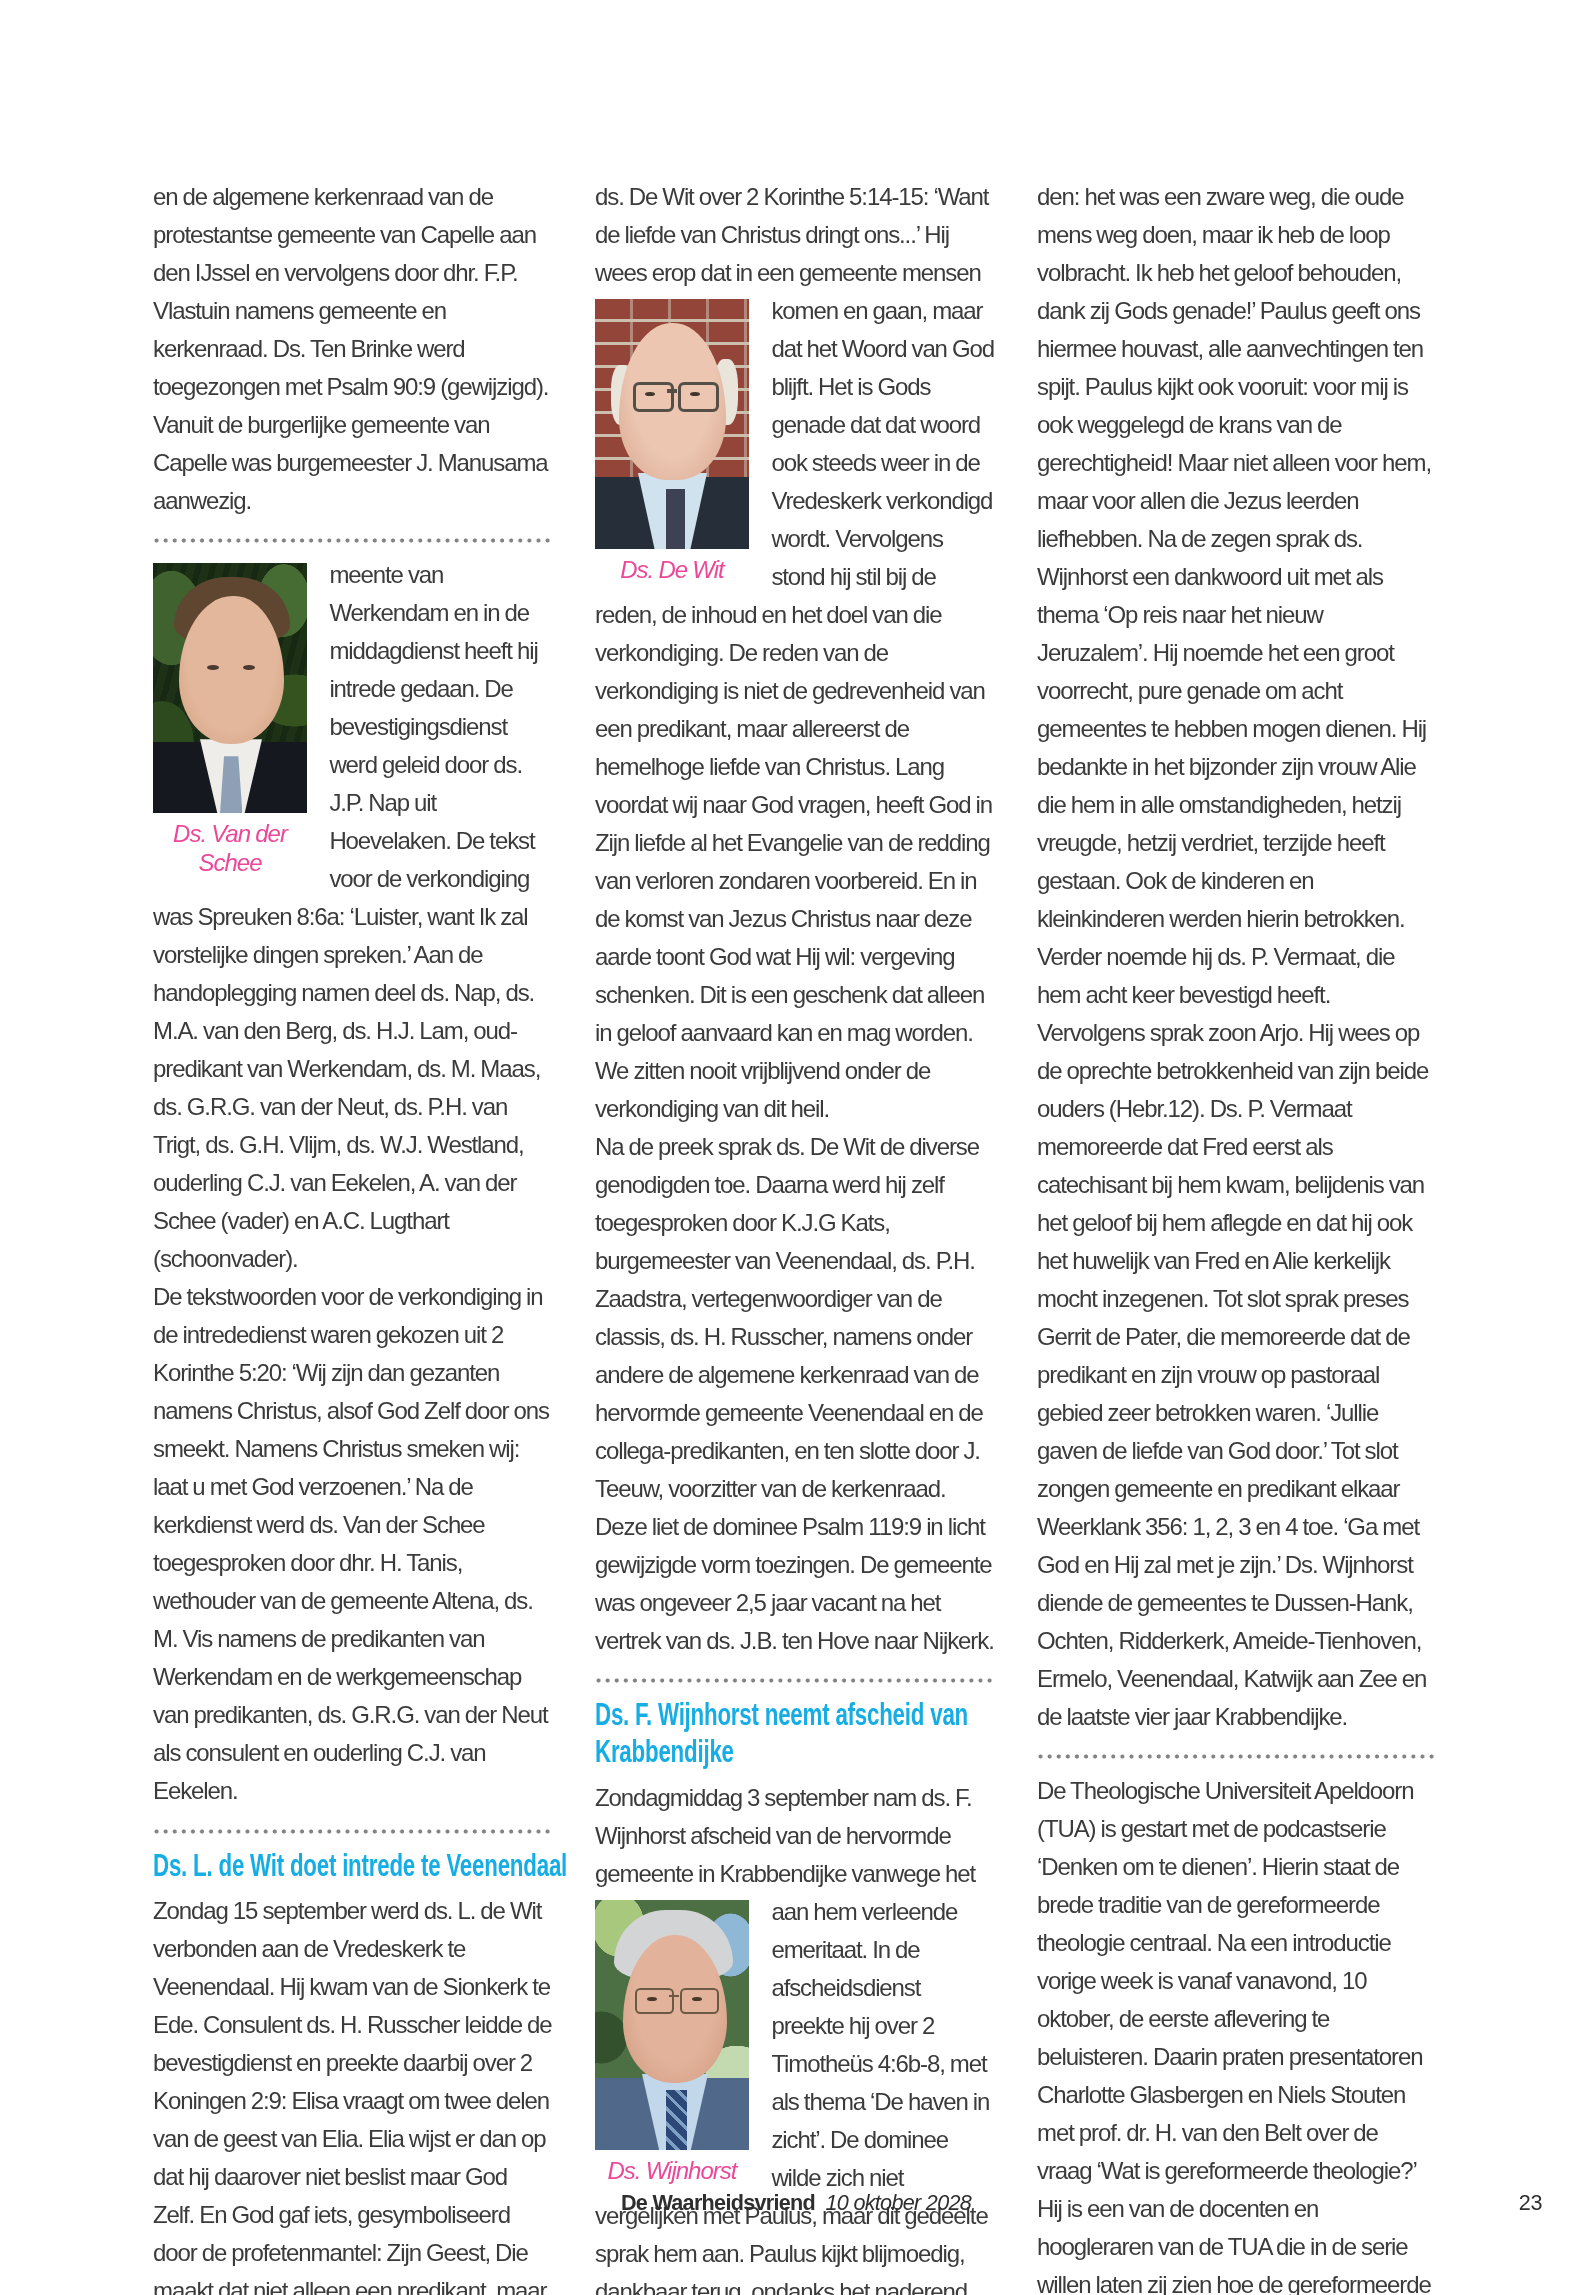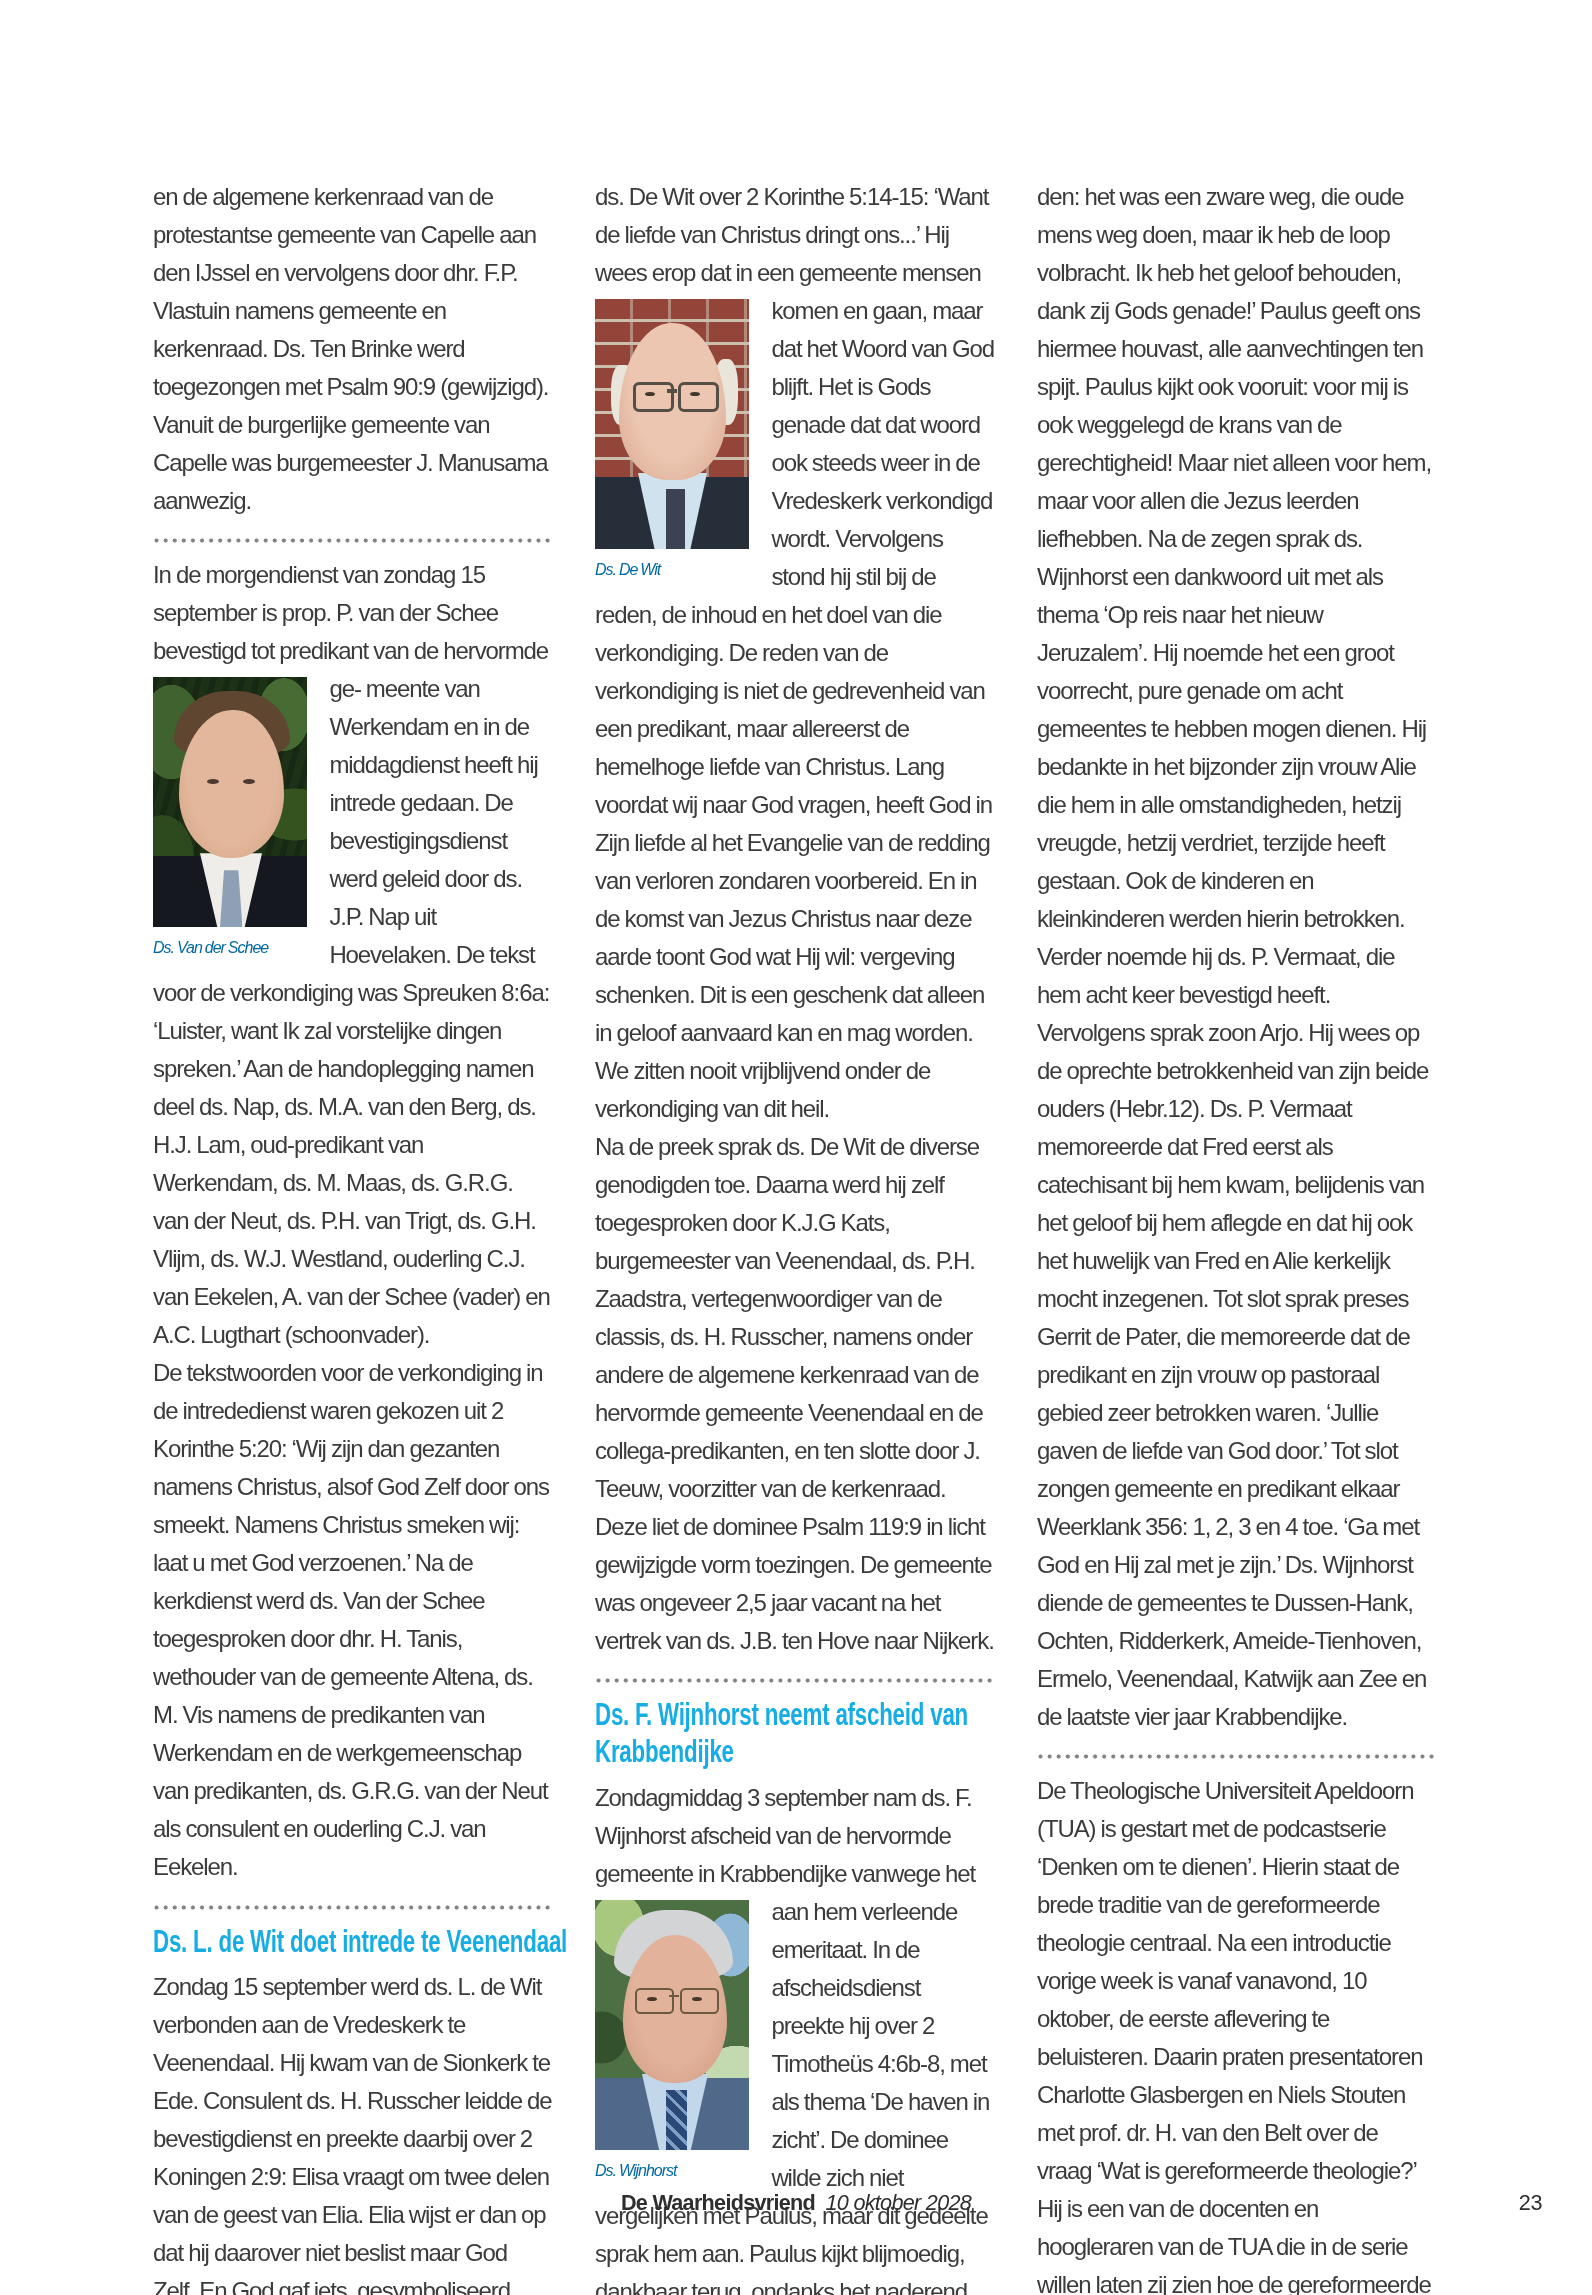--- a/index.html
+++ b/index.html
@@ -14,21 +14,21 @@
   .divider{
     height:7px;margin:17.3px 0 12px;width:100%;
     background-image:radial-gradient(circle at 3.5px 3.5px,#828282 1.7px,rgba(0,0,0,0) 2.4px);
     background-size:9.1px 7px;background-repeat:repeat-x;
   }
   h2.head{margin:3.5px 0 8.6px;font-size:31px;line-height:37px;color:#16ace4;font-weight:bold;}
   h2.head .inner{display:inline-block;white-space:pre;transform:scaleX(0.72);transform-origin:0 0;letter-spacing:-0.3px;}
   .pwrap{float:left;width:154px;margin:7px 22.4px 1.7px 0;}
   .photo{display:block;position:relative;width:154px;height:250px;overflow:hidden;}
   .photo span{display:block;position:absolute;}
-  .caption{display:block;margin-top:6px;font-style:italic;font-size:16px;line-height:29px;letter-spacing:-1px;color:#0369a1;}
+  .caption{display:block;margin-top:6px;font-style:italic;font-size:24px;line-height:29px;letter-spacing:-1px;color:#ec4899;text-align:center;}
 
   
   .photo-schee{
     background-color:#1d3117;
     background-image:
       radial-gradient(ellipse 52px 78px at 12% 22%, #3f622f 0 60%, rgba(0,0,0,0) 61%),
       radial-gradient(ellipse 43px 60px at 85% 15%, #466b33 0 60%, rgba(0,0,0,0) 61%),
       radial-gradient(ellipse 60px 43px at 92% 55%, #35531f 0 60%, rgba(0,0,0,0) 61%),
       radial-gradient(ellipse 52px 69px at 6% 72%, #2c4a1e 0 60%, rgba(0,0,0,0) 61%),
       repeating-linear-gradient(105deg, rgba(10,25,8,0.35) 0 6px, rgba(0,0,0,0) 6px 14px);
@@ -88,21 +88,20 @@
 </head>
 <body>
 
 <div class="page">
   <div class="cols">
 
     <div class="col">
       <p class="body ws">en de algemene kerkenraad van de protestantse gemeente van Capelle aan den IJssel en vervolgens door dhr. F.P. Vlastuin namens gemeente en kerkenraad. Ds. Ten Brinke werd toegezongen met Psalm 90:9 (gewijzigd). Vanuit de burgerlijke gemeente van Capelle was burgemeester J. Manusama aanwezig.</p>
       <div class="divider"></div>
       <p class="body">
-        <span class="ws">In de morgendienst van zondag 15 september is prop. P. van der Schee bevestigd tot predikant van de hervormde ge-</span>
         <span class="pwrap">
           <span class="photo photo-schee">
             <span class="s-hair"></span>
             <span class="s-suit"></span>
             <span class="s-shirt"></span>
             <span class="s-tie"></span>
             <span class="s-face"></span>
             <span class="s-eyeL"></span>
             <span class="s-eyeR"></span>
           </span>

